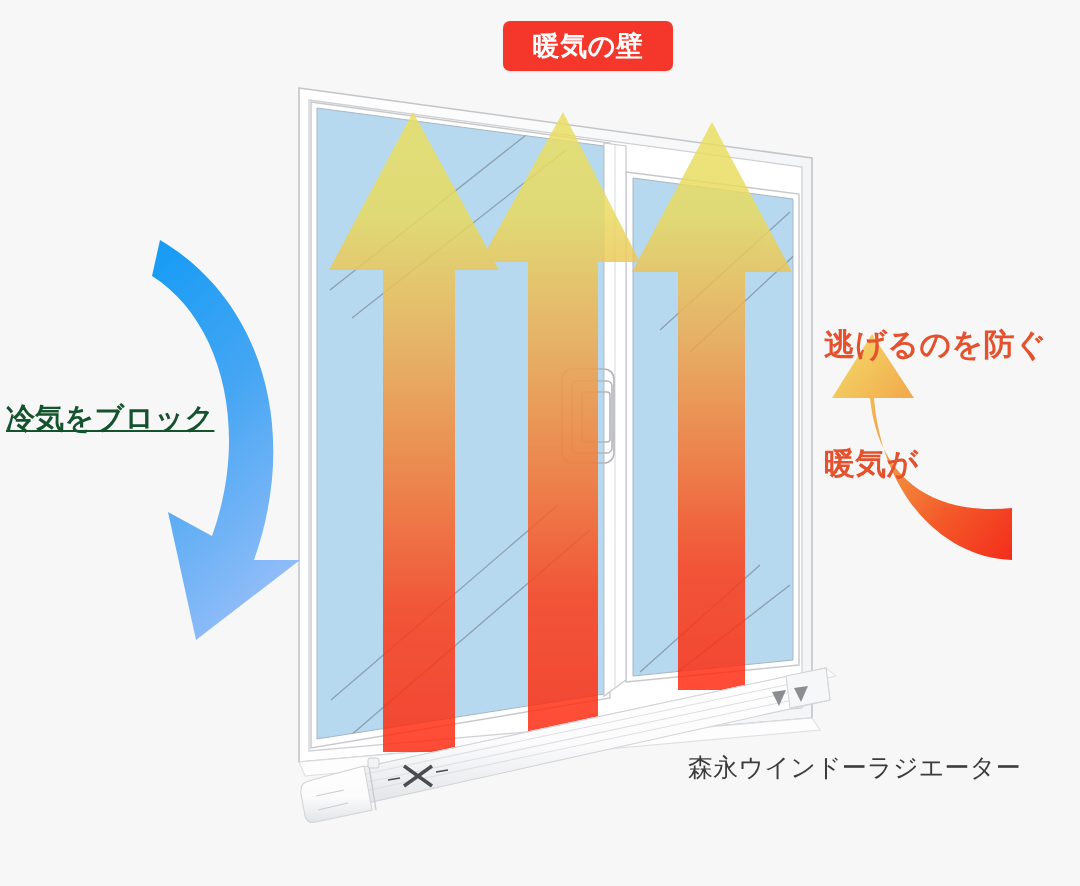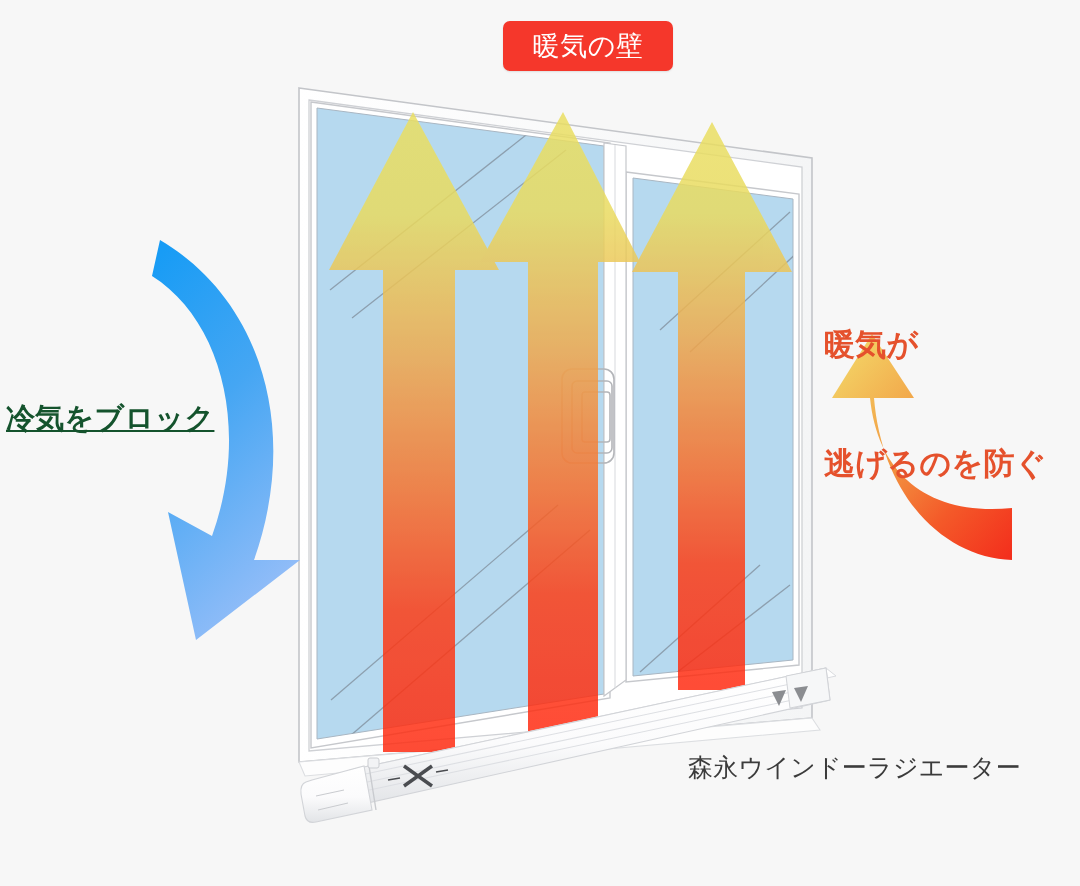--- a/index.html
+++ b/index.html
@@ -40,21 +40,21 @@
     box-shadow: 0 1px 2px rgba(0,0,0,.10);
   }
   #badge-label {
     position: absolute;
     inset: 0;
     display: flex;
     align-items: center;
     justify-content: center;
     color: #ffffff;
     font-size: 27px;
-    font-weight: 400;
+    font-weight: 700;
     letter-spacing: .02em;
   }
   
   #cap-left {
     left: 6px;
     top: 400px;
     font-size: 29px;
     color: #14532d;
     text-decoration: underline;
   }
@@ -235,19 +235,19 @@
     </g>
   </svg>
 
   <div id="badge">
     <span id="badge-label">暖気の壁</span>
   </div>
 
   <div class="txt" id="cap-left">冷気をブロック</div>
 
   <div class="txt" id="cap-right">
+    <div>逃げるのを防ぐ</div>
     <div>暖気が</div>
-    <div>逃げるのを防ぐ</div>
   </div>
 
   <div class="txt" id="cap-product">森永ウインドーラジエーター</div>
 
 </div>
 
 </body></html>

